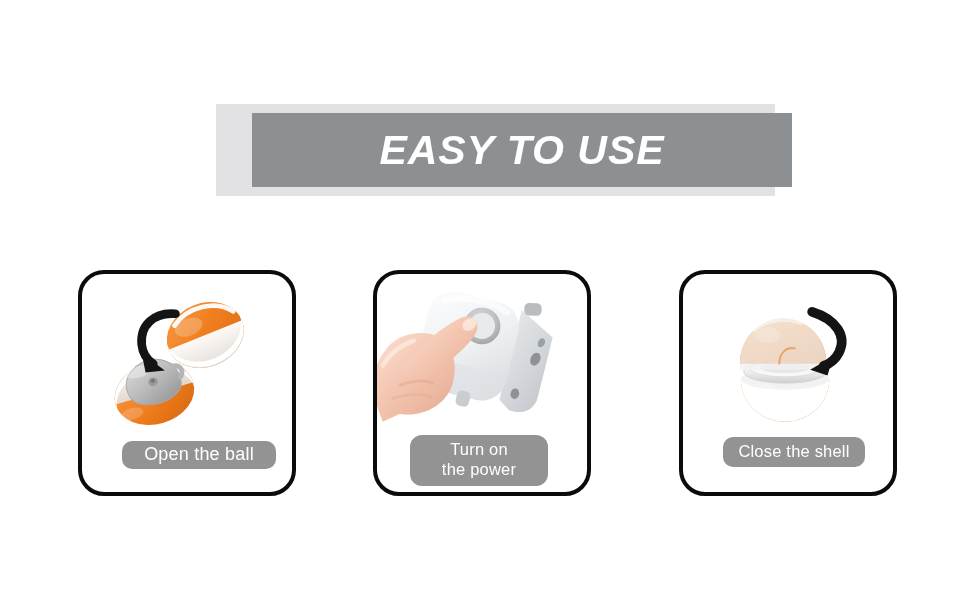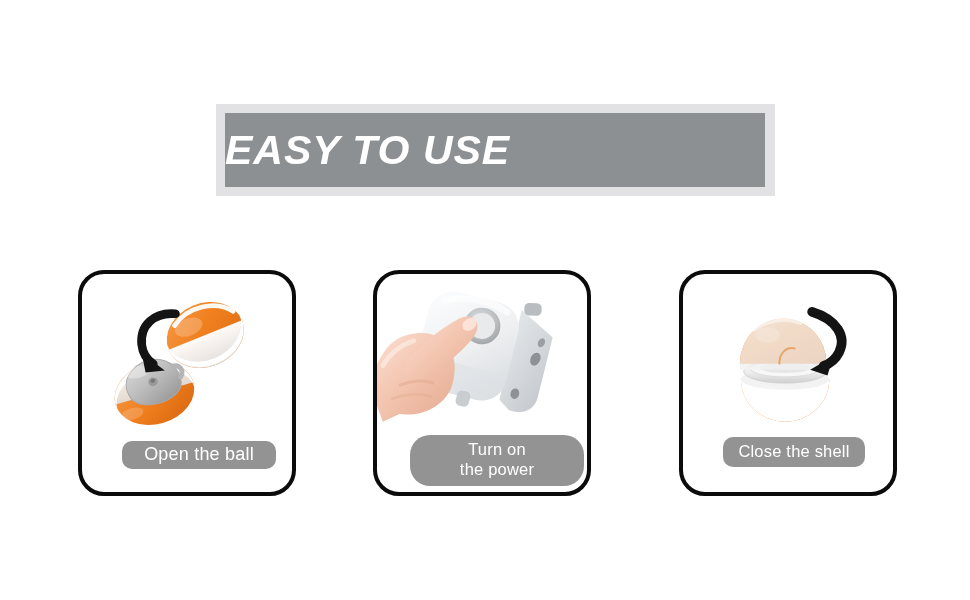--- a/index.html
+++ b/index.html
@@ -26,21 +26,22 @@
     height: 92px;
     background: #e2e2e4;
     padding: 9px 10px 9px 9px;
   }
   .banner-fill {
     width: 100%;
     height: 100%;
     background: #8d9092;
     display: flex;
     align-items: center;
-    justify-content: flex-start;
+    justify-content: center;
+    margin-left: 27px;
   }
   .banner-title {
     color: #ffffff;
     font-size: 41px;
     font-weight: bold;
     font-style: italic;
     letter-spacing: 1px;
     line-height: 1;
     white-space: nowrap;
     user-select: none;
@@ -87,23 +88,23 @@
     left: 40px;
     bottom: 23px;
     width: 154px;
     font-size: 18px;
     border-radius: 10px;
     padding: 3px 10px 4px;
   }
   #caption-2 {
     left: 33px;
     bottom: 6px;
-    width: 174px;
+    width: 138px;
     padding: 5px 10px 7px;
-    border-radius: 20px;
+    border-radius: 12px;
   }
   #caption-3 {
     left: 40px;
     bottom: 25px;
     width: 142px;
     padding: 5px 8px 6px;
     border-radius: 10px;
     margin-top: 40px;
   }
 </style>

